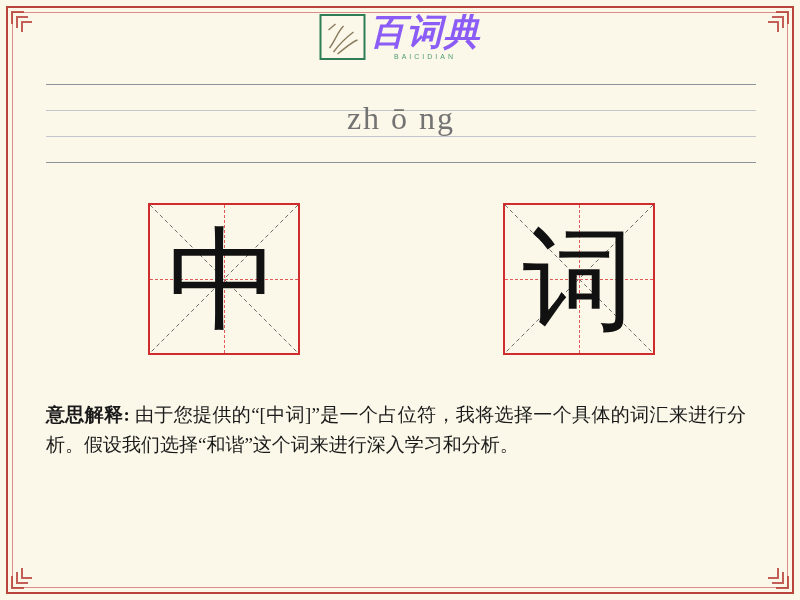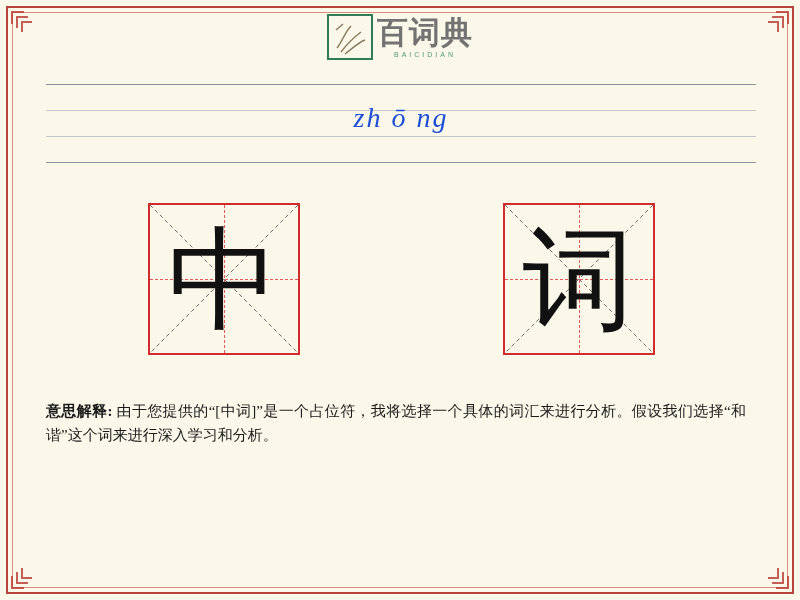--- a/index.html
+++ b/index.html
@@ -77,25 +77,26 @@
     line-height: 1.0;
     overflow: hidden;
   }
   .logo-text {
     display: flex;
     flex-direction: column;
     align-items: center;
   }
   .logo-han {
     font-family: "DejaVu Sans", sans-serif;
-    font-size: 31px;
+    font-size: 36px;
     font-weight: bold;
-    color: #737373;
+    color: #8b5cf6;
     letter-spacing: 1px;
     line-height: 1;
+    font-style: italic;
   }
   .logo-pinyin {
     font-family: "Liberation Sans", sans-serif;
     font-size: 7px;
     color: #4c9b72;
     letter-spacing: 3px;
     margin-top: 3px;
   }
 
   
@@ -124,26 +125,25 @@
     width: 100%;
     height: 78px;
     display: flex;
   }
   .pinyin-cell {
     flex: 1;
     display: flex;
     align-items: center;
     justify-content: center;
     font-family: "Liberation Serif", serif;
-    font-size: 28px;
-    color: #1d4ed8;
+    font-size: 32px;
+    color: #737373;
     letter-spacing: 2px;
     padding-bottom: 10px;
     box-sizing: border-box;
-    font-style: italic;
   }
 
   
   .chars {
     position: absolute;
     left: 46px;
     top: 200px;
     width: 710px;
     height: 158px;
     display: flex;
@@ -193,21 +193,21 @@
     font-weight: 500;
   }
 
   
   .explain {
     position: absolute;
     left: 46px;
     top: 400px;
     width: 700px;
     font-family: "Liberation Serif", serif;
-    font-size: 15px;
+    font-size: 19px;
     line-height: 1.58;
     color: #1a1a1a;
     text-align: justify;
   }
   .explain .label {
     font-weight: bold;
   }
 </style>
 </head>
 <body>

